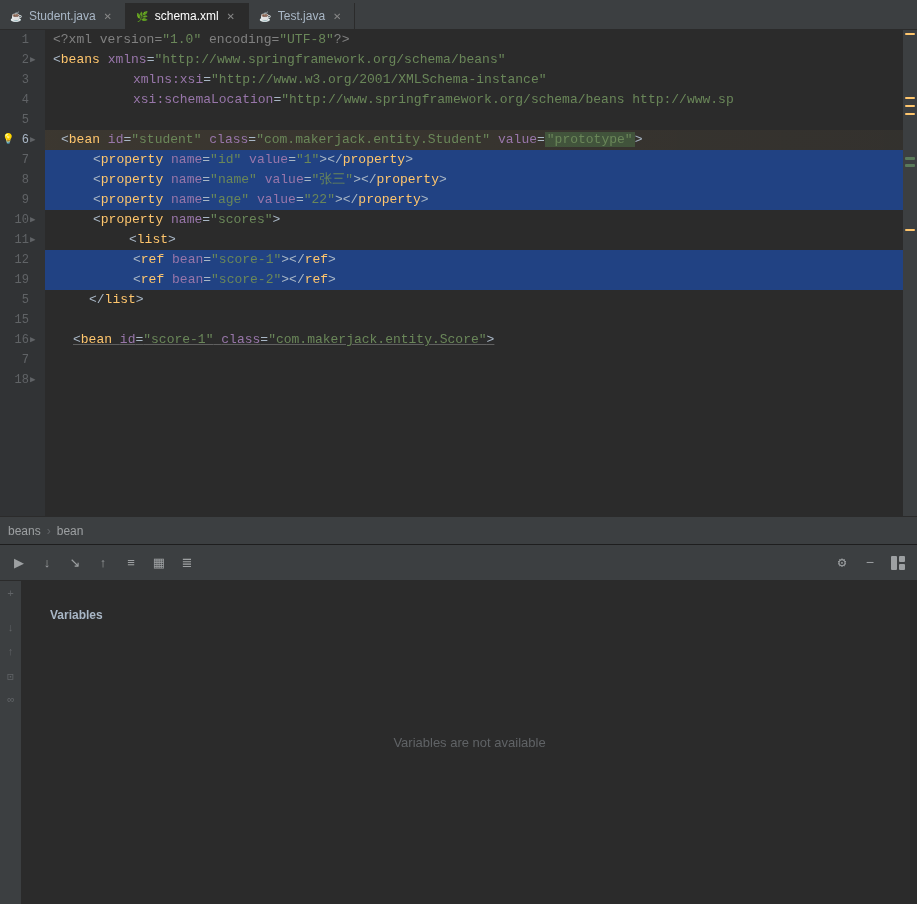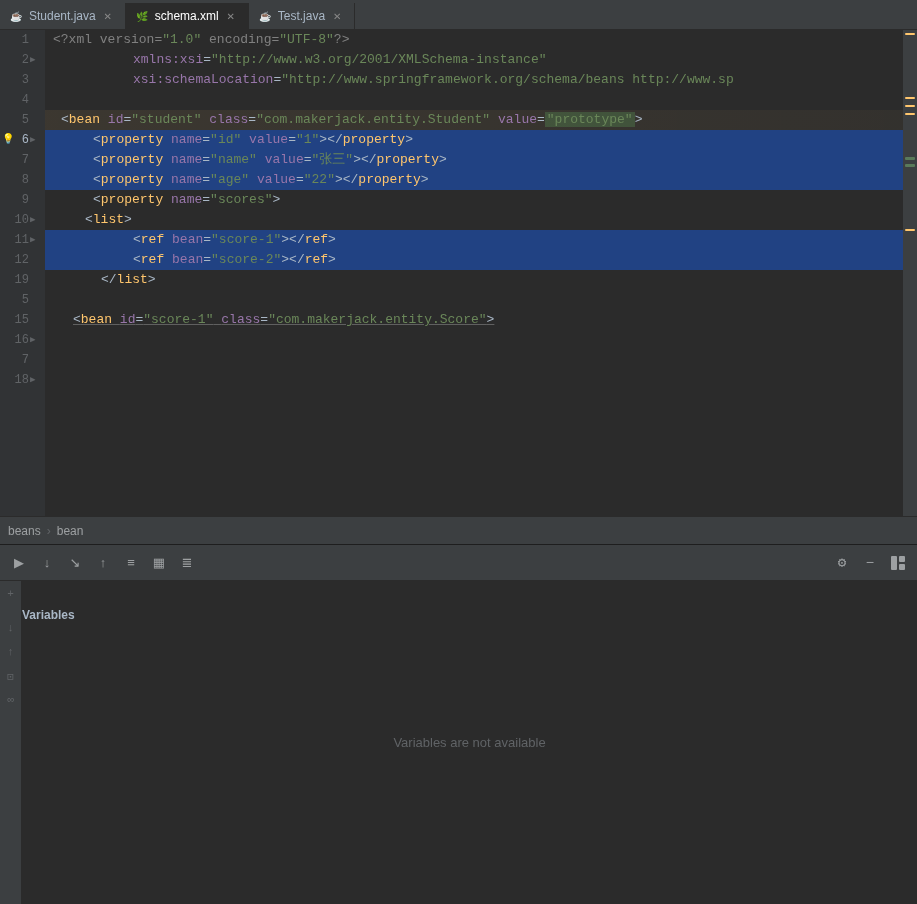--- a/index.html
+++ b/index.html
@@ -373,20 +373,23 @@
           <span>18</span>
       </div>
     </div>
 
     <div class="code-area">
 
       <div class="code-line">
         <span class="xml-decl">&lt;?xml version=<span style="color:#6a8759">"1.0"</span> encoding=<span style="color:#6a8759">"UTF-8"</span>?&gt;</span>
       </div>
 
+      <div class="code-line">
+        <span style="color:#a9b7c6">&lt;<span class="tag">beans</span> <span class="attr-name">xmlns</span>=<span class="attr-val">"http://www.springframework.org/schema/beans"</span></span>
+      </div>
 
       <div class="code-line">
         <span style="margin-left:80px"><span class="attr-name">xmlns:xsi</span>=<span class="attr-val">"http://www.w3.org/2001/XMLSchema-instance"</span></span>
       </div>
 
       <div class="code-line">
         <span style="margin-left:80px"><span class="attr-name">xsi:schemaLocation</span>=<span class="attr-val">"http://www.springframework.org/schema/beans http://www.sp</span></span>
       </div>
 
       <div class="code-line">&nbsp;</div>
@@ -403,32 +406,32 @@
       </div>
       <div class="code-line highlighted">
         <span style="margin-left:40px">&lt;<span class="tag">property</span> <span class="attr-name">name</span>=<span class="attr-val">"age"</span> <span class="attr-name">value</span>=<span class="attr-val">"22"</span>&gt;&lt;/<span class="tag">property</span>&gt;</span>
       </div>
 
       <div class="code-line">
         <span style="margin-left:40px">&lt;<span class="tag">property</span> <span class="attr-name">name</span>=<span class="attr-val">"scores"</span>&gt;</span>
       </div>
 
       <div class="code-line">
-        <span style="margin-left:32px">&lt;<span class="tag">list</span>&gt;</span>
+        <span style="margin-left:76px">&lt;<span class="tag">list</span>&gt;</span>
       </div>
 
       <div class="code-line highlighted">
         <span style="margin-left:80px">&lt;<span class="tag">ref</span> <span class="attr-name">bean</span>=<span class="attr-val">"score-1"</span>&gt;&lt;/<span class="tag">ref</span>&gt;</span>
       </div>
       <div class="code-line highlighted">
         <span style="margin-left:80px">&lt;<span class="tag">ref</span> <span class="attr-name">bean</span>=<span class="attr-val">"score-2"</span>&gt;&lt;/<span class="tag">ref</span>&gt;</span>
       </div>
 
       <div class="code-line">
-        <span style="margin-left:48px">&lt;/<span class="tag">list</span>&gt;</span>
+        <span style="margin-left:36px">&lt;/<span class="tag">list</span>&gt;</span>
       </div>
 
 
 
       <div class="code-line">&nbsp;</div>
 
       <div class="code-line" style="text-decoration: underline; text-decoration-color: #606060;">
         <span style="margin-left:20px">&lt;<span class="tag">bean</span> <span class="attr-name">id</span>=<span class="attr-val">"score-1"</span> <span class="attr-name">class</span>=<span class="attr-val" style="text-decoration:underline; text-decoration-color:#606060;">"com.makerjack.entity.Score"</span>&gt;</span>
       </div>
     </div>
@@ -477,17 +480,17 @@
 
     <div class="left-sidebar-panel">
       <div class="sidebar-btn">+</div>
       <div class="sidebar-btn" style="margin-top:10px;">↓</div>
       <div class="sidebar-btn">↑</div>
       <div class="sidebar-btn">⊡</div>
       <div class="sidebar-btn">∞</div>
     </div>
 
     <div class="variables-content">
-      <span style="position:absolute; top:608px; left:22px; font-family:Arial,sans-serif; font-size:12px; color:#a9b7c6; font-weight:bold;">Variables</span>
+      <span style="position:absolute; top:608px; left:50px; font-family:Arial,sans-serif; font-size:12px; color:#a9b7c6; font-weight:bold;">Variables</span>
       <span style="color:#606366; font-size:13px; font-family:Arial,sans-serif;">Variables are not available</span>
     </div>
   </div>
 </div>
 
 </body></html>

